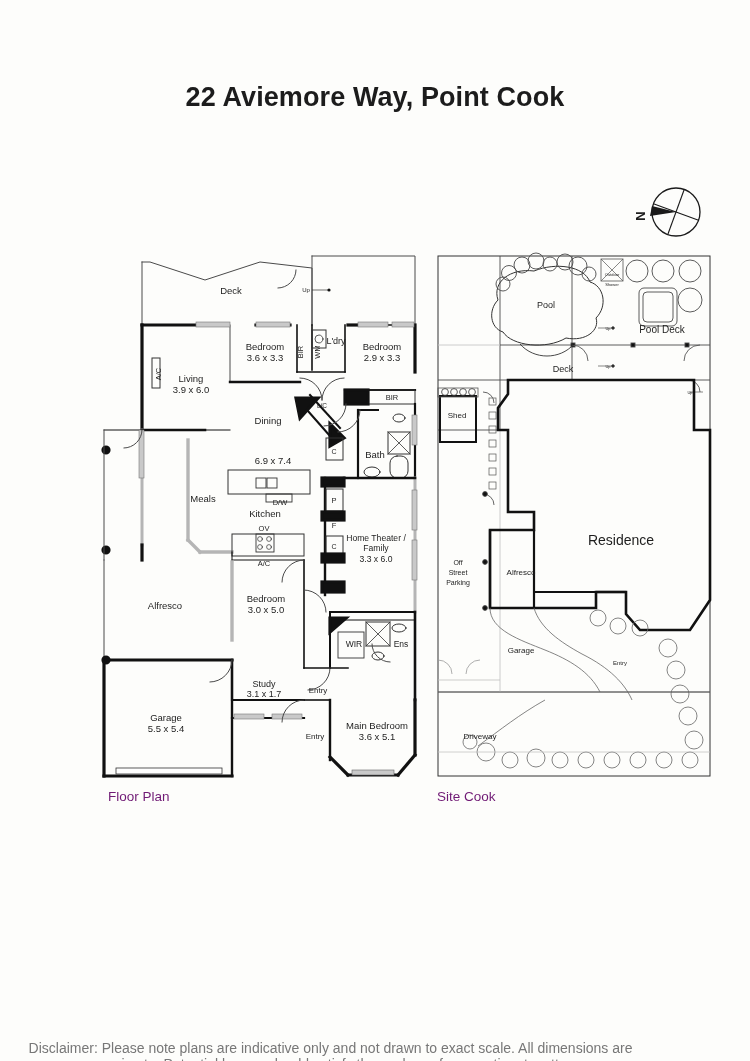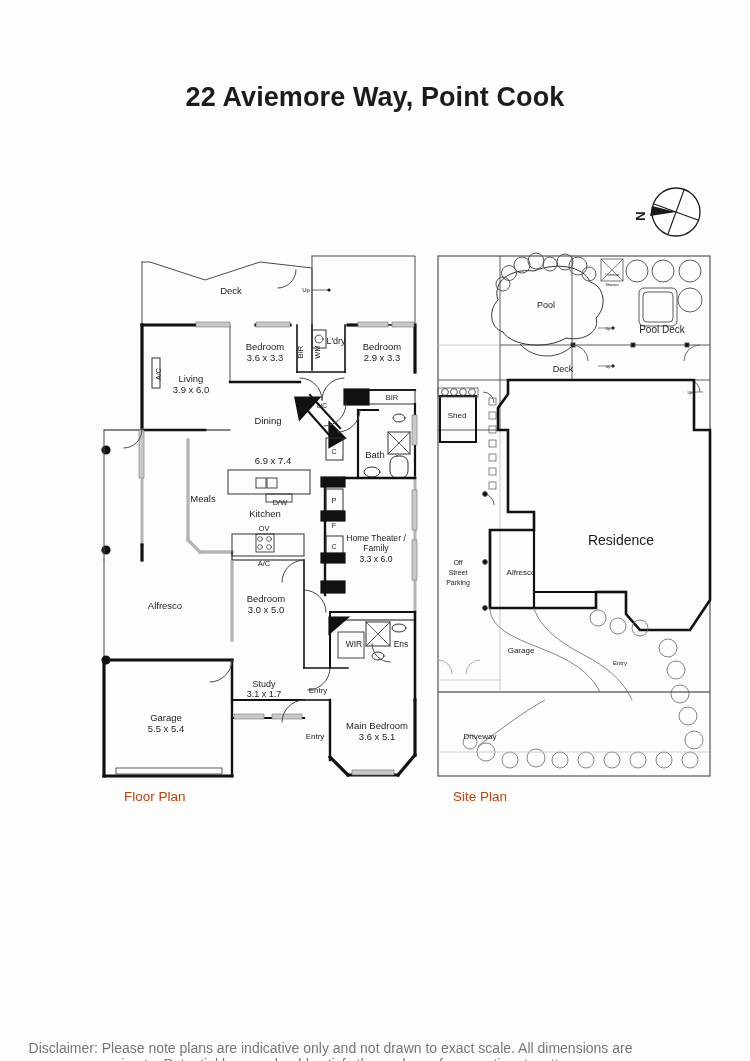--- a/index.html
+++ b/index.html
@@ -11,21 +11,21 @@
   #page{position:relative;width:750px;height:1061px;}
   #title{
     position:absolute;top:82px;left:0;width:750px;text-align:center;
     font-size:27px;font-weight:700;letter-spacing:.1px;color:#1c1c1c;
   }
   #disclaimer{
     position:absolute;left:0;top:1040px;width:661px;text-align:center;
     font-size:14px;color:#777;letter-spacing:0;
   }
   .plan-caption{
-    position:absolute;font-size:13.5px;color:#c2410c;margin-left:16px;
+    position:absolute;font-size:13.5px;color:#701a75;
   }
   #cap-floor{left:108px;top:789px;}
   #cap-site{left:437px;top:789px;}
   svg{position:absolute;left:0;top:0;}
   .lbl{font-family:"Liberation Sans","DejaVu Sans",sans-serif;fill:#1d1d1d;}
 </style>
 </head>
 <body>
 
 <div id="page">
@@ -375,16 +375,16 @@
       <text x="458" y="585" font-size="7">Parking</text>
       <text x="620" y="665" font-size="6">Entry</text>
       <text x="480" y="739" font-size="8">Driveway</text>
       <text x="608" y="330" font-size="4">Up</text>
       <text x="608" y="368" font-size="4">Up</text>
       <text x="690" y="394" font-size="4">Up</text>
     </g>
   </svg>
 
   <div class="plan-caption" id="cap-floor">Floor Plan</div>
-  <div class="plan-caption" id="cap-site">Site Plan</div>
+  <div class="plan-caption" id="cap-site">Site Cook</div>
 
   <div id="disclaimer">Disclaimer: Please note plans are indicative only and not drawn to exact scale. All dimensions are approximate. Potential buyers should satisfy themselves of any pertinent matters.</div>
 </div>
 
 </body></html>

